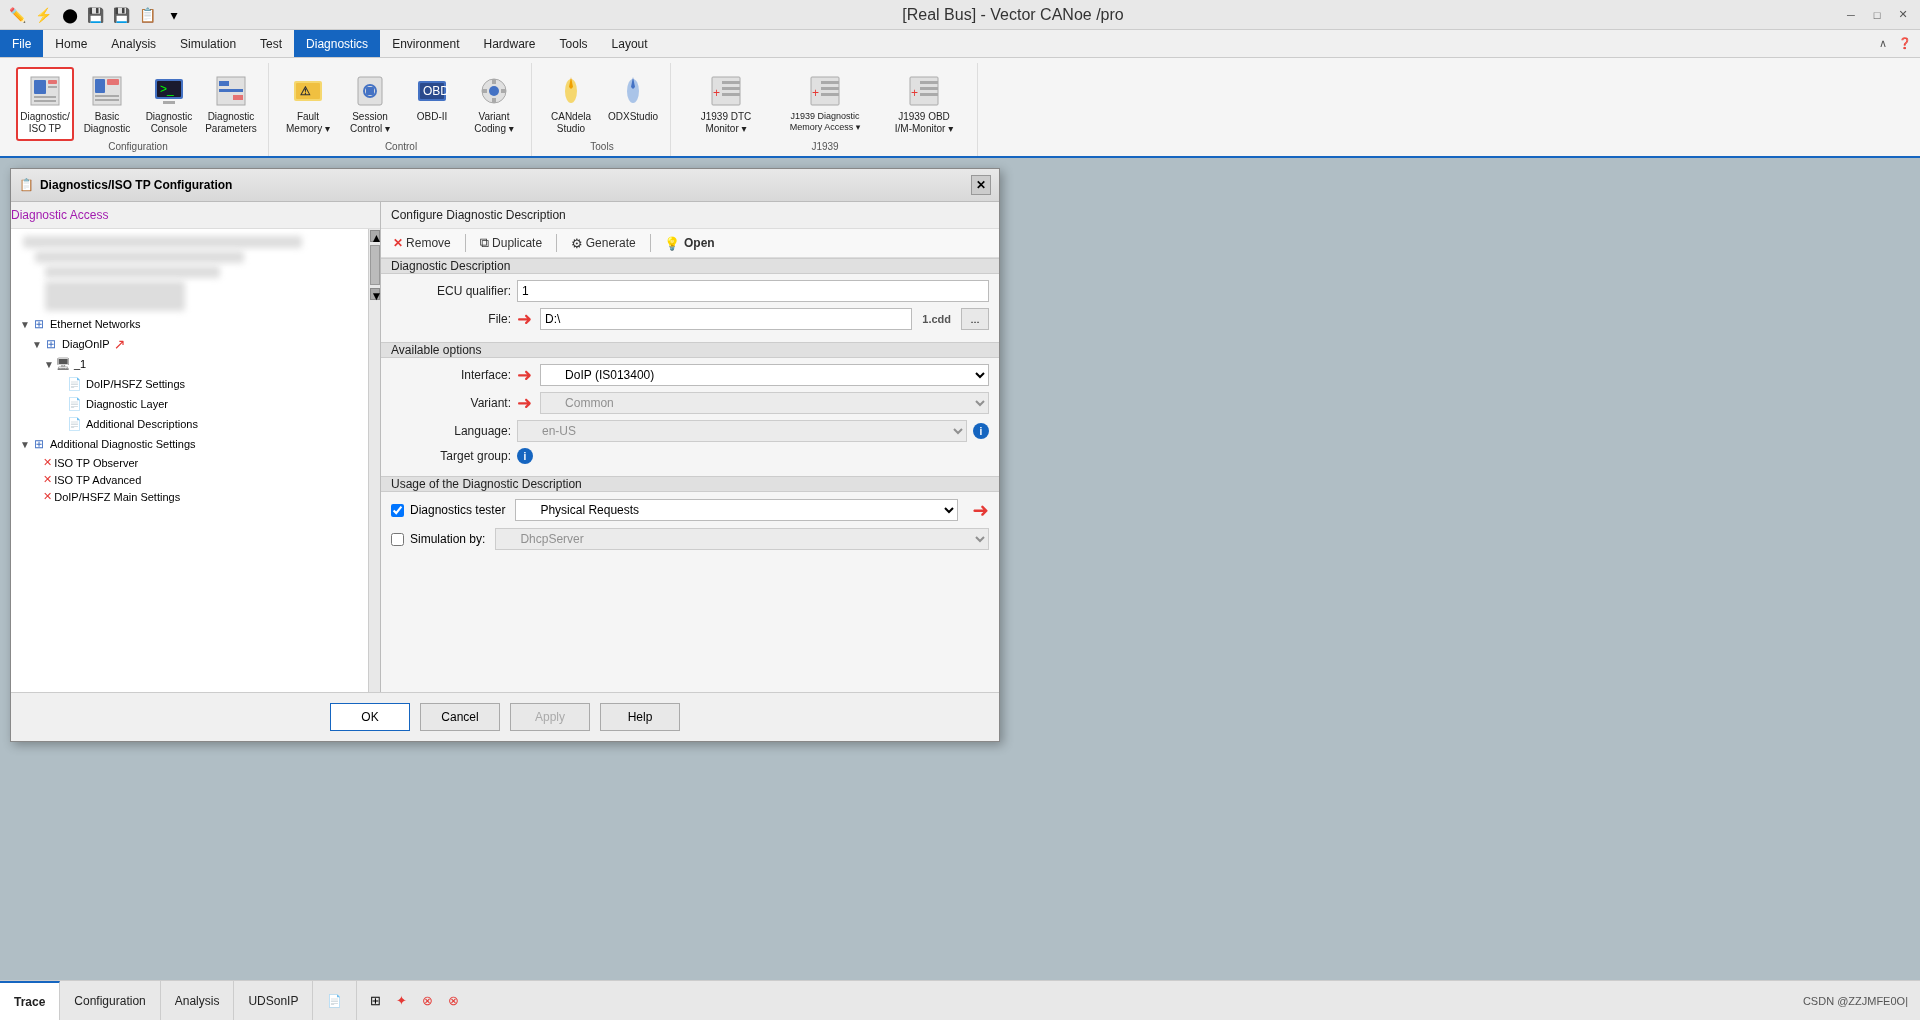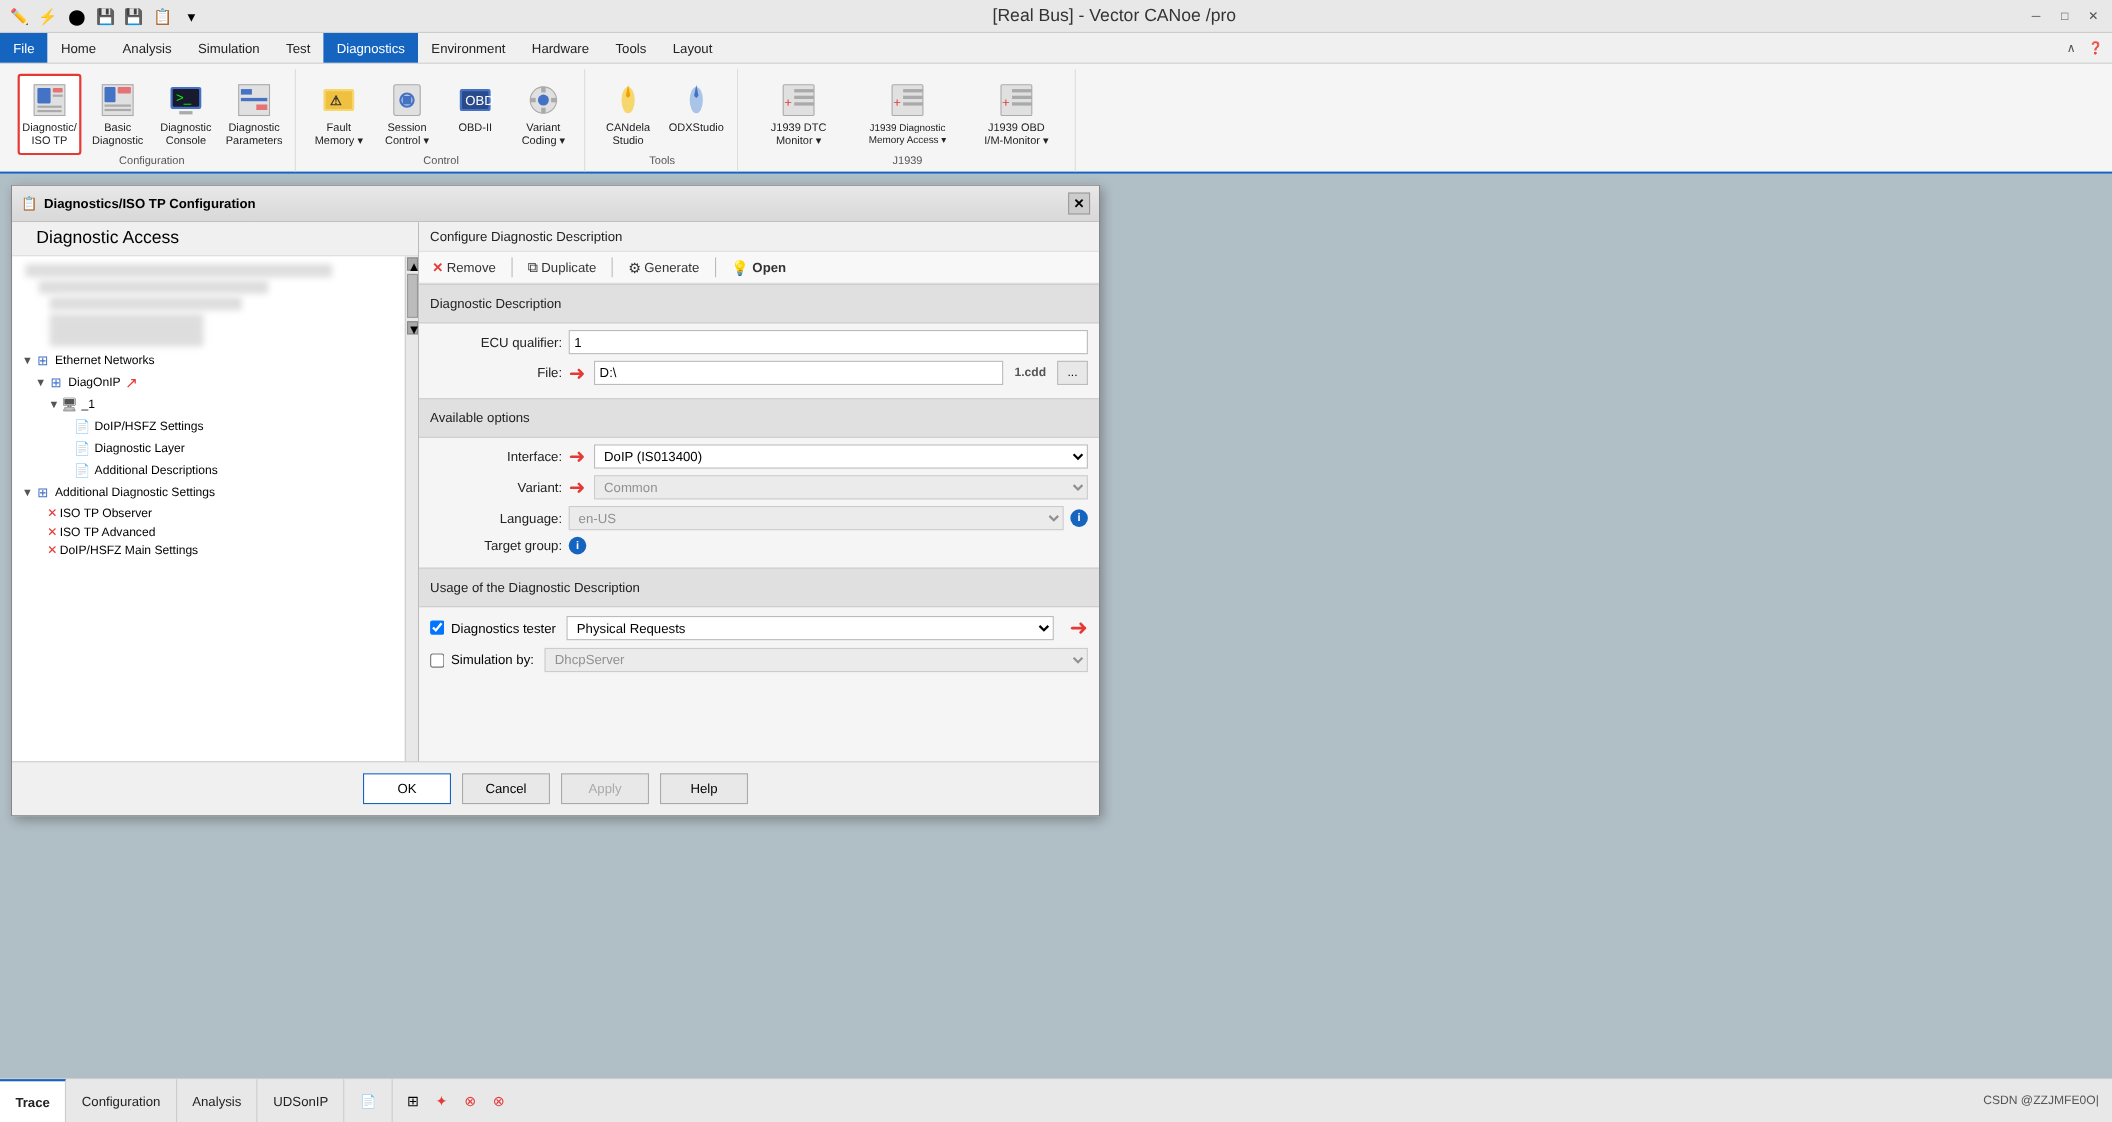--- a/index.html
+++ b/index.html
@@ -137,24 +137,24 @@
     .dialog-body { display: flex; height: 490px; }
 
     
     .left-panel {
       width: 370px;
       border-right: 1px solid #bbb;
       display: flex;
       flex-direction: column;
     }
     .left-panel-header {
-      padding: 6px 22px;
-      font-size: 16px;
+      padding: 6px 0;
+      font-size: 12px;
       font-weight: normal;
-      color: #000000;
+      color: #a21caf;
       background: #f0f0f0;
       border-bottom: 1px solid #ddd;
     }
     .left-panel-content {
       flex: 1;
       overflow-y: auto;
       background: white;
       padding: 4px;
     }
     .tree-item {
@@ -209,21 +209,21 @@
       cursor: pointer;
       font-size: 12px;
       color: #333;
       padding: 2px 4px;
     }
     .config-toolbar-separator { width: 1px; height: 18px; background: #bbb; margin: 0 2px; }
 
     
     .section-header {
       background: #e0e0e0;
-      padding: 10px 10px;
+      padding: 0 10px;
       font-size: 12px;
       color: #222;
       border-bottom: 1px solid #ccc;
       border-top: 1px solid #ccc;
     }
 
     
     .form-area { padding: 6px 10px; }
     .form-row {
       display: flex;
@@ -244,21 +244,21 @@
       border: 1px solid #bbb;
       background: white;
       padding: 2px 4px;
       font-size: 12px;
     }
     .form-select {
       flex: 1;
       height: 22px;
       border: 1px solid #bbb;
       background: white;
-      padding: 2px 4px;
+      padding: 2px 20px;
       font-size: 12px;
       cursor: pointer;
     }
     .form-select.disabled { background: #e8e8e8; color: #666; }
     .form-file-row {
       display: flex;
       align-items: center;
       gap: 4px;
       flex: 1;
     }

